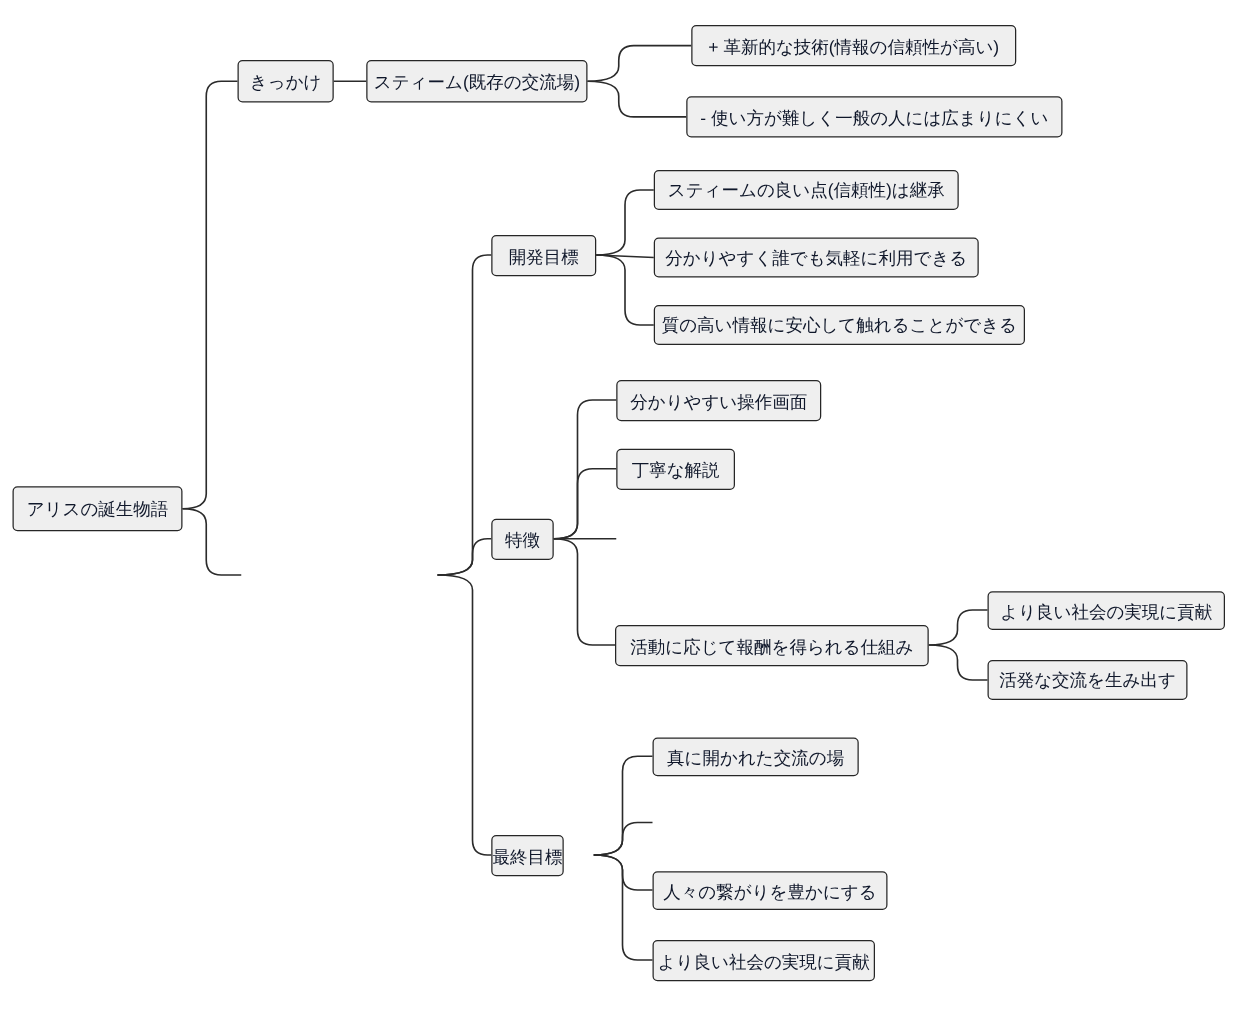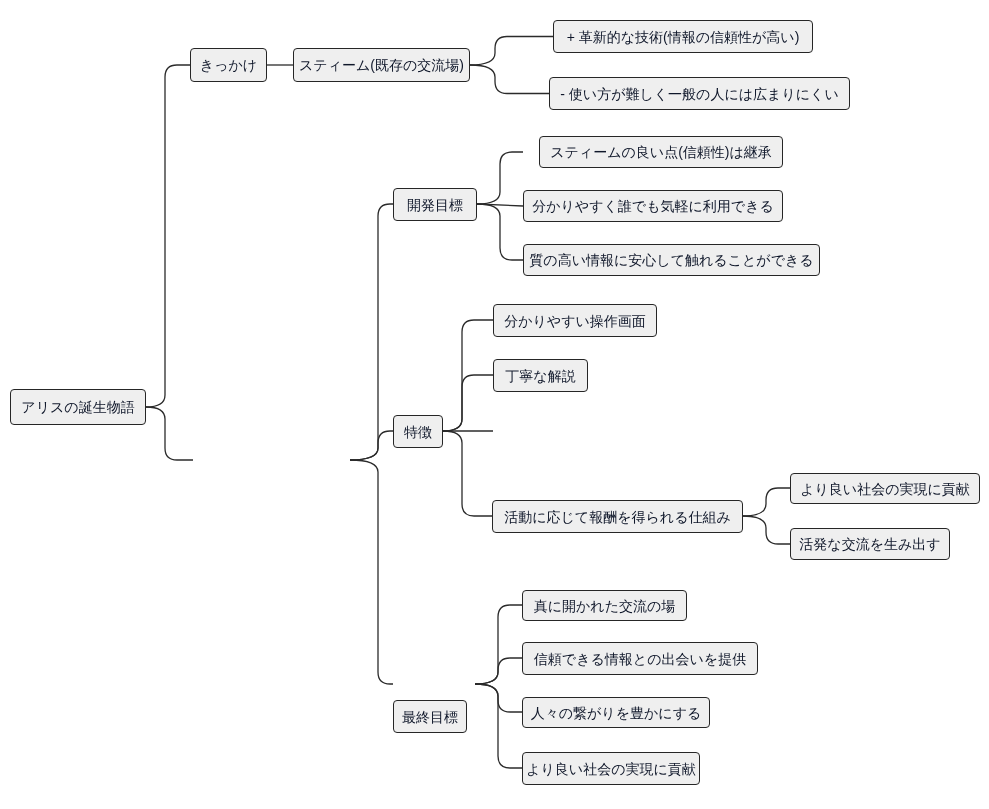--- a/index.html
+++ b/index.html
@@ -77,42 +77,41 @@
 
   <div class="node" style="left:293px; top:48px;  width:177px; height:34px">スティーム(既存の交流場)</div>
 
   <div class="node" style="left:553px; top:20px;  width:260px; height:33px">+ 革新的な技術(情報の信頼性が高い)</div>
 
   <div class="node" style="left:549px; top:77px;  width:301px; height:33px">- 使い方が難しく一般の人には広まりにくい</div>
 
 
   <div class="node" style="left:393px; top:188px; width:84px;  height:33px">開発目標</div>
 
-  <div class="node" style="left:539px; top:136px; width:244px; height:32px">スティームの良い点(信頼性)は継承</div>
+  <div class="node" style="left:523px; top:136px; width:244px; height:32px">スティームの良い点(信頼性)は継承</div>
 
   <div class="node" style="left:523px; top:190px; width:260px; height:32px">分かりやすく誰でも気軽に利用できる</div>
 
   <div class="node" style="left:523px; top:244px; width:297px; height:32px">質の高い情報に安心して触れることができる</div>
 
   <div class="node" style="left:393px; top:415px; width:50px;  height:33px">特徴</div>
 
   <div class="node" style="left:493px; top:304px; width:164px; height:33px">分かりやすい操作画面</div>
 
   <div class="node" style="left:493px; top:359px; width:95px;  height:33px">丁寧な解説</div>
 
 
   <div class="node" style="left:492px; top:500px; width:251px; height:33px">活動に応じて報酬を得られる仕組み</div>
 
   <div class="node" style="left:790px; top:473px; width:190px; height:31px">より良い社会の実現に貢献</div>
 
   <div class="node" style="left:790px; top:528px; width:160px; height:32px">活発な交流を生み出す</div>
 
-  <div class="node" style="left:393px; top:700px; width:74px;  height:33px">最終目標</div>
+  <div class="node" style="left:393px; top:668px; width:58px;  height:33px">最終目標</div>
 
   <div class="node" style="left:522px; top:590px; width:165px; height:31px">真に開かれた交流の場</div>
 
-  <div class="node" style="left:522px; top:642px; width:236px; height:33px">信頼できる情報との出会いを提供</div>
 
   <div class="node" style="left:522px; top:697px; width:188px; height:31px">人々の繋がりを豊かにする</div>
 
   <div class="node" style="left:522px; top:752px; width:178px; height:33px">より良い社会の実現に貢献</div>
 
 </div>
 
 </body></html>

